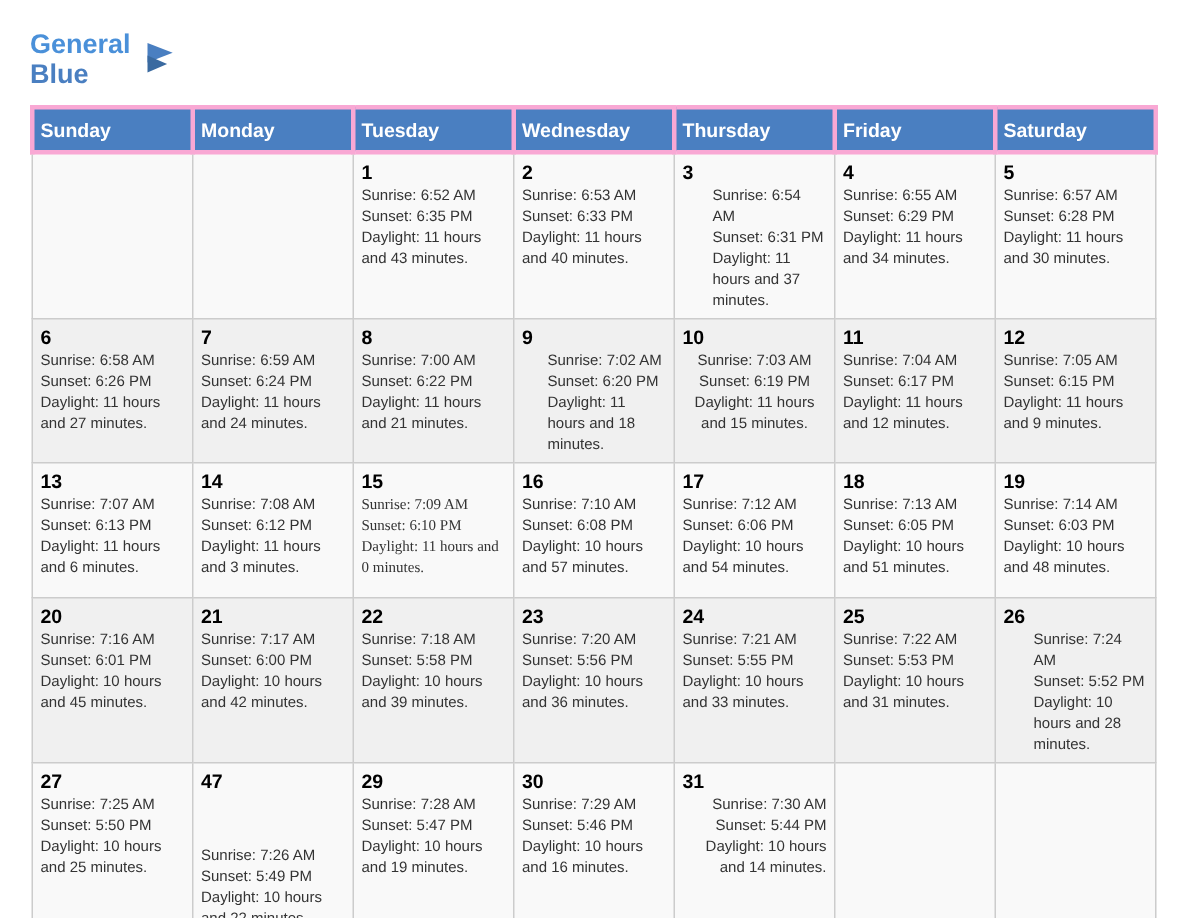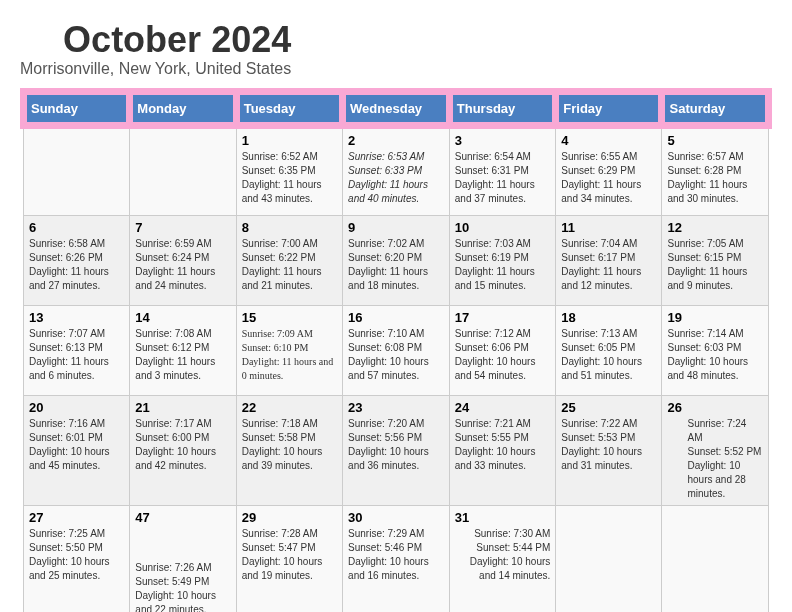--- a/index.html
+++ b/index.html
@@ -49,21 +49,21 @@
       border-collapse: collapse;
       font-size: 11px;
     }
     thead th {
       background: #4a7fc1;
       color: #fff;
       padding: 6px 4px;
       text-align: left;
       font-size: 13px;
       font-weight: bold;
-      border: 7px solid #f9a8d4;
+      border: 3px solid #f9a8d4;
     }
     tbody td {
       border: 1px solid #ccc;
       vertical-align: top;
       padding: 4px 5px;
       width: 107px;
       min-height: 80px;
       height: 90px;
     }
     tbody tr:nth-child(odd) td { background: #f9f9f9; }
@@ -78,23 +78,31 @@
       color: #333;
       font-size: 10px;
       line-height: 1.4;
     }
     td.empty { background: #f9f9f9; }
   </style>
 </head>
 <body>
 
 <div class="header">
-  <div class="title-area">
-    <div class="month-title">October 2024</div>
-    <div class="location">Morrisonville, New York, United States</div>
+  <div class="logo">
+    <div>
+      <div class="logo-text">
+        <span>General</span><br>
+        <span style="color:#4a7fc1;">Blue</span>
+      </div>
+    </div>
+    <svg class="logo-icon" viewBox="0 0 30 30" xmlns="http://www.w3.org/2000/svg">
+      <polygon points="10,5 28,12 10,19" fill="#4a7fc1"></polygon>
+      <polygon points="10,14 24,20 10,26" fill="#3a6aa0"></polygon>
+    </svg>
   </div>
 </div>
 
 <table>
   <thead>
     <tr>
     <th>Sunday</th>
         <th>Monday</th>
         <th>Tuesday</th>
         <th>Wednesday</th>
@@ -108,27 +116,27 @@
         <td class="empty"></td>
         <td class="empty"></td>
         <td>
           <span class="day-num">1</span>
           <div class="day-info" style="white-space: pre-line;">Sunrise: 6:52 AM
 Sunset: 6:35 PM
 Daylight: 11 hours and 43 minutes.</div>
         </td>
         <td>
           <span class="day-num">2</span>
-          <div class="day-info" style="white-space: pre-line; font-style: italic;">Sunrise: 6:53 AM
+          <div class="day-info" style="white-space: pre-line;">Sunrise: 6:53 AM
 Sunset: 6:33 PM
 Daylight: 11 hours and 40 minutes.</div>
         </td>
         <td>
           <span class="day-num">3</span>
-          <div class="day-info" style="white-space: pre-line;">Sunrise: 6:54 AM
+          <div class="day-info" style="white-space: pre-line; margin-left: 20px;">Sunrise: 6:54 AM
 Sunset: 6:31 PM
 Daylight: 11 hours and 37 minutes.</div>
         </td>
         <td>
           <span class="day-num">4</span>
           <div class="day-info" style="white-space: pre-line;">Sunrise: 6:55 AM
 Sunset: 6:29 PM
 Daylight: 11 hours and 34 minutes.</div>
         </td>
         <td>
@@ -152,27 +160,27 @@
 Daylight: 11 hours and 24 minutes.</div>
         </td>
         <td>
           <span class="day-num">8</span>
           <div class="day-info" style="white-space: pre-line;">Sunrise: 7:00 AM
 Sunset: 6:22 PM
 Daylight: 11 hours and 21 minutes.</div>
         </td>
         <td>
           <span class="day-num">9</span>
-          <div class="day-info" style="white-space: pre-line;">Sunrise: 7:02 AM
+          <div class="day-info" style="white-space: pre-line; margin-left: 17px;">Sunrise: 7:02 AM
 Sunset: 6:20 PM
 Daylight: 11 hours and 18 minutes.</div>
         </td>
         <td>
           <span class="day-num">10</span>
-          <div class="day-info" style="white-space: pre-line;">Sunrise: 7:03 AM
+          <div class="day-info" style="white-space: pre-line; text-align: center;">Sunrise: 7:03 AM
 Sunset: 6:19 PM
 Daylight: 11 hours and 15 minutes.</div>
         </td>
         <td>
           <span class="day-num">11</span>
           <div class="day-info" style="white-space: pre-line;">Sunrise: 7:04 AM
 Sunset: 6:17 PM
 Daylight: 11 hours and 12 minutes.</div>
         </td>
         <td>

